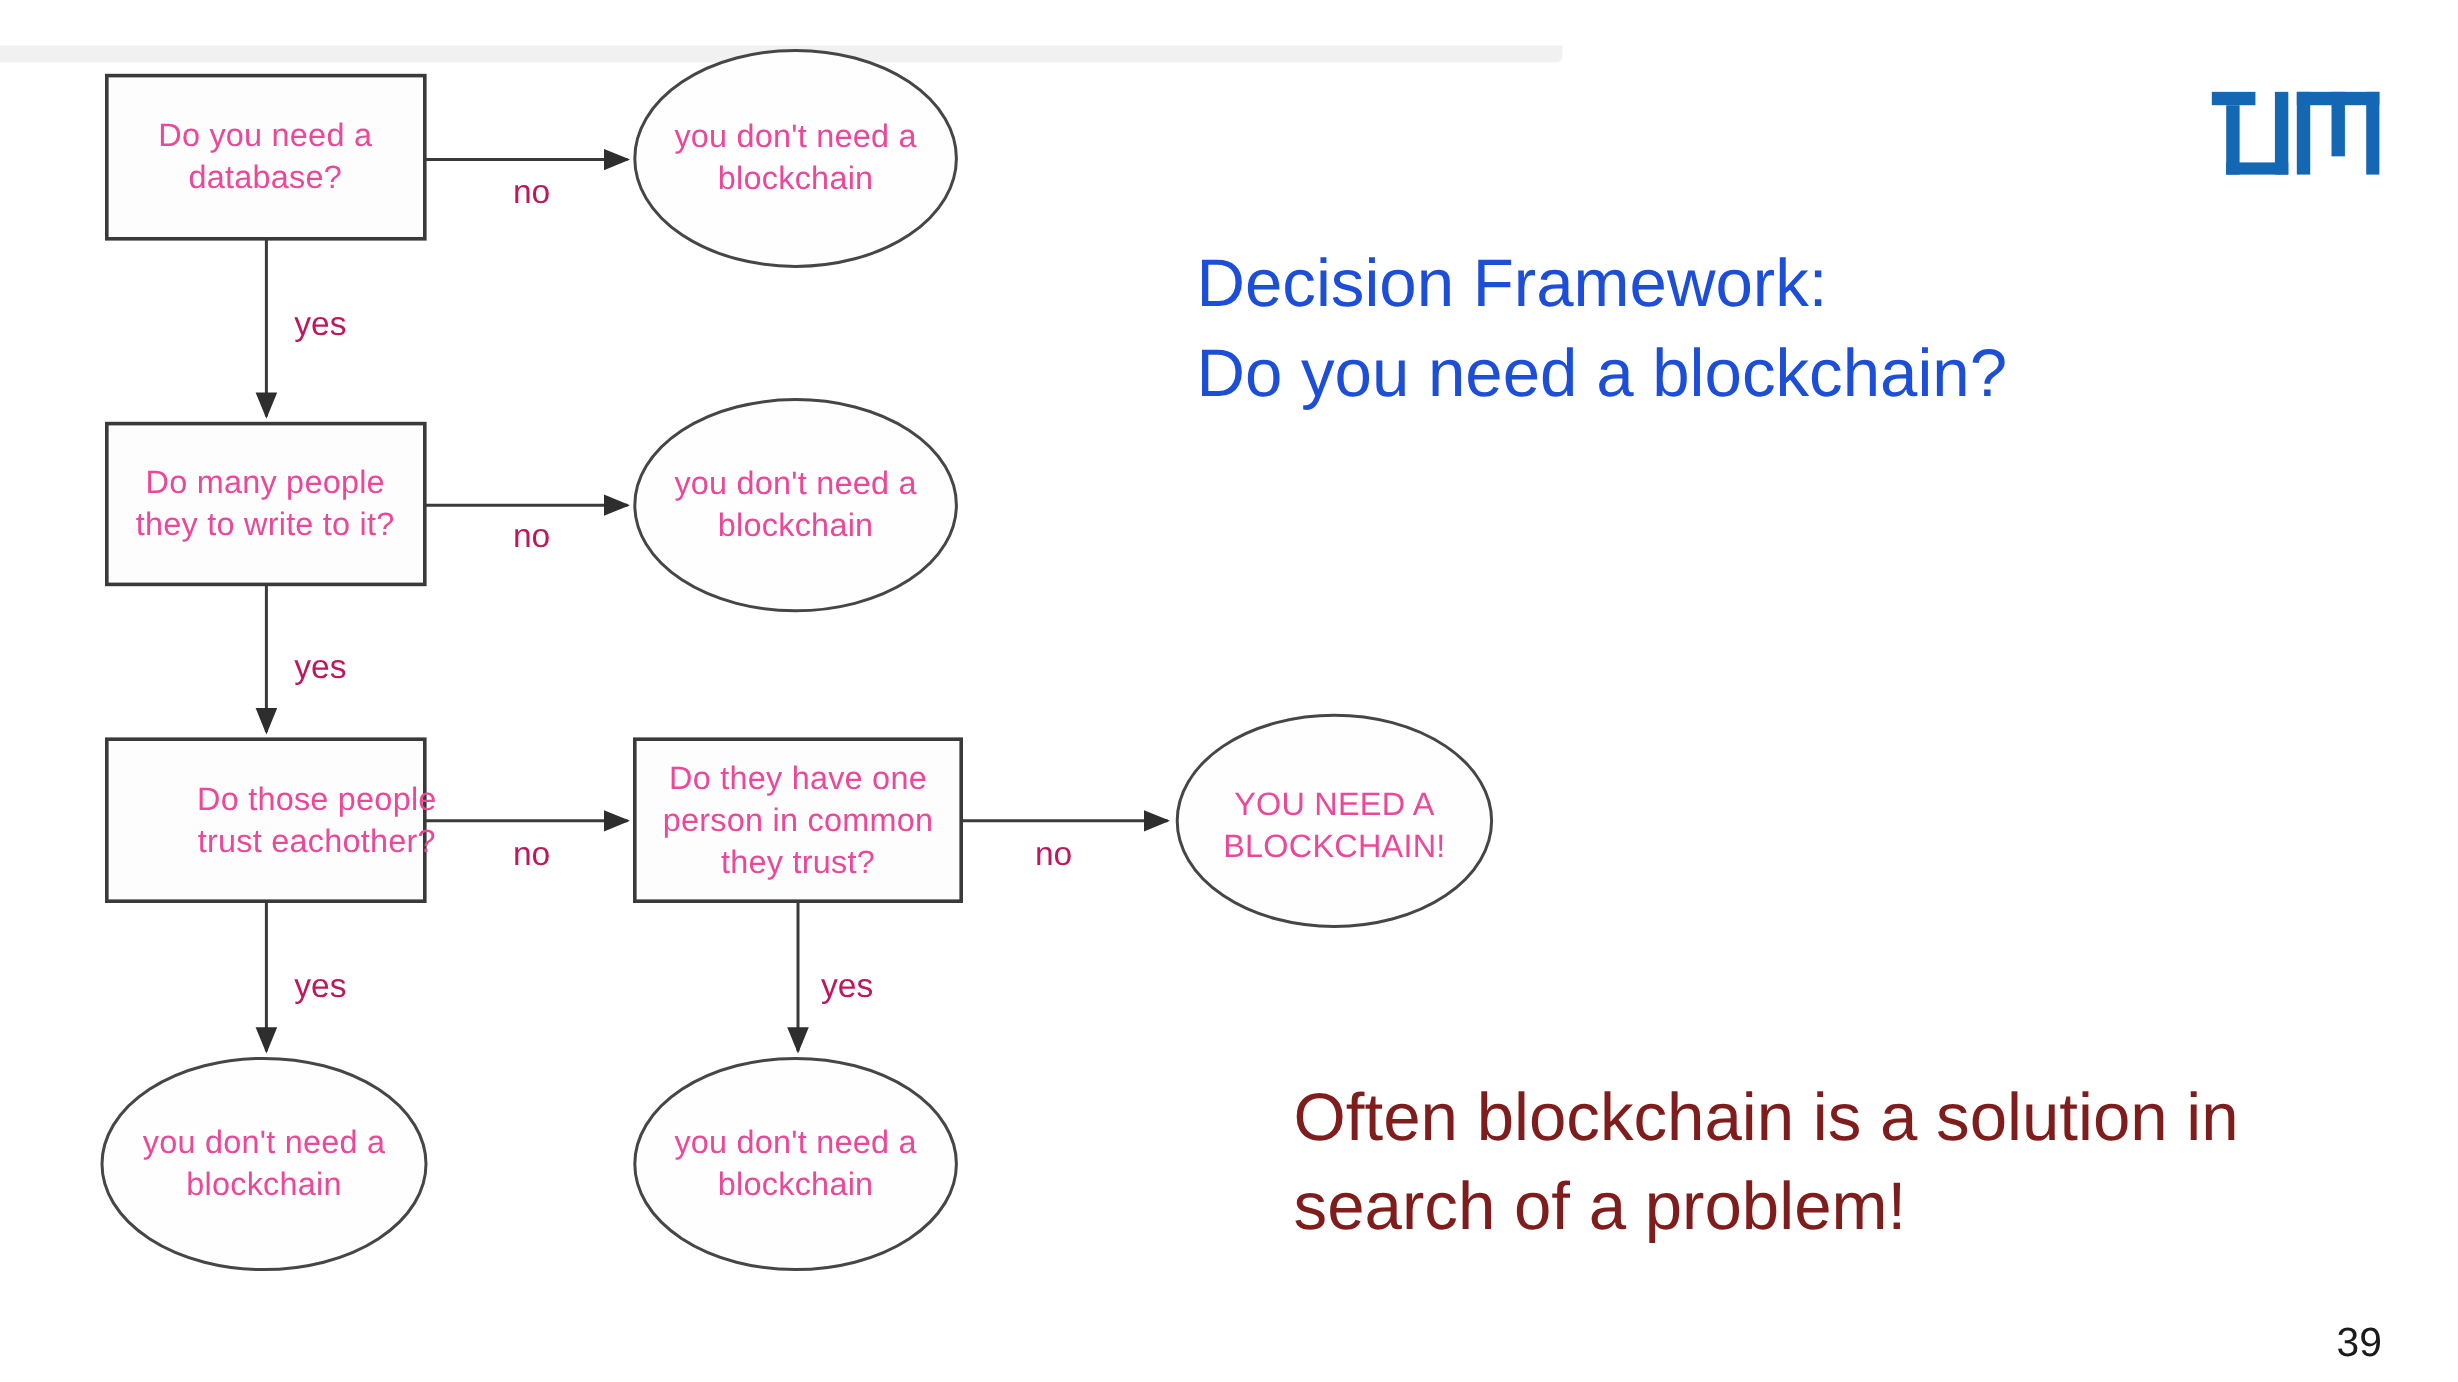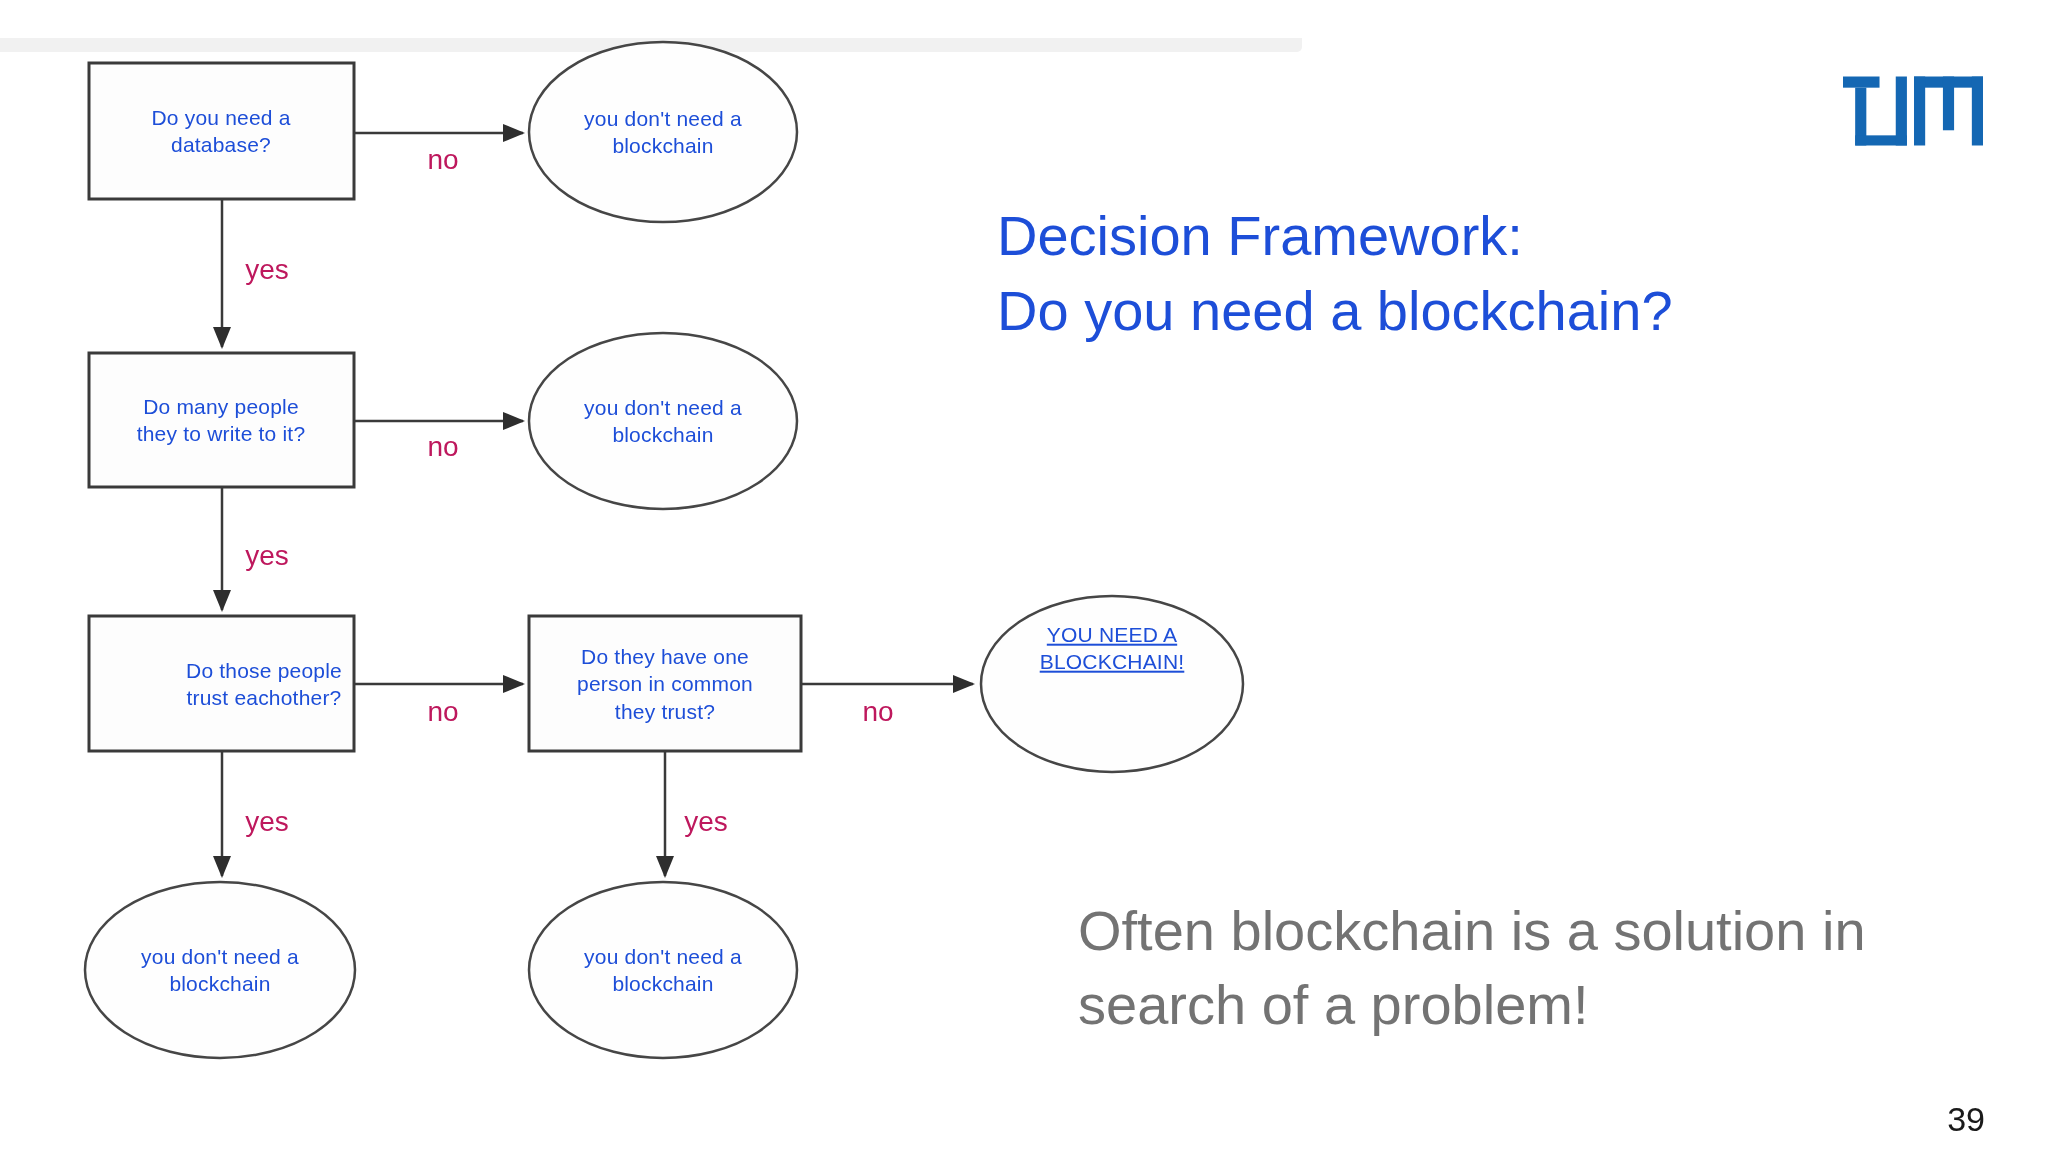--- a/index.html
+++ b/index.html
@@ -32,23 +32,23 @@
     position: absolute;
     left: 0; top: 0;
     width: 2048px;
     height: 1152px;
   }
   .node-label {
     position: absolute;
     transform: translate(-50%, -50%);
     white-space: pre-line;
     text-align: center;
-    font-size: 21px;
+    font-size: 27px;
     line-height: 1.3;
-    color: #1d4ed8;
+    color: #ec4899;
     letter-spacing: 0.2px;
   }
   .edge-label {
     position: absolute;
     transform: translate(-50%, -50%);
     font-size: 28px;
     color: #be185d;
   }
   .title-block {
     position: absolute;
@@ -57,21 +57,21 @@
     font-size: 56px;
     line-height: 75px;
     color: #1d4ed8;
   }
   .note-block {
     position: absolute;
     left: 1078px;
     top: 894px;
     font-size: 56px;
     line-height: 74px;
-    color: #737373;
+    color: #7f1d1d;
   }
   .page-number {
     position: absolute;
     right: 63px;
     top: 1100px;
     font-size: 34px;
     color: #1a1a1a;
   }
   .tum-logo {
     position: absolute;
@@ -128,21 +128,21 @@
 blockchain</div>
   <div class="node-label" style="left:221px;  top:420px;">Do many people
 they to write to it?</div>
   <div class="node-label" style="left:663px;  top:421px;">you don't need a
 blockchain</div>
   <div class="node-label" style="left:221px;  top:684px;margin-left:43px;">Do those people
 trust eachother?</div>
   <div class="node-label" style="left:665px;  top:684px;">Do they have one
 person in common
 they trust?</div>
-  <div class="node-label" style="left:1112px; top:648px;text-decoration:underline;">YOU NEED A
+  <div class="node-label" style="left:1112px; top:688px;">YOU NEED A
 BLOCKCHAIN!</div>
   <div class="node-label" style="left:220px;  top:970px;">you don't need a
 blockchain</div>
   <div class="node-label" style="left:663px;  top:970px;">you don't need a
 blockchain</div>
 
   <div class="edge-label" style="left:443px; top:160px;">no</div>
   <div class="edge-label" style="left:267px; top:270px;">yes</div>
   <div class="edge-label" style="left:443px; top:447px;">no</div>
   <div class="edge-label" style="left:267px; top:556px;">yes</div>

